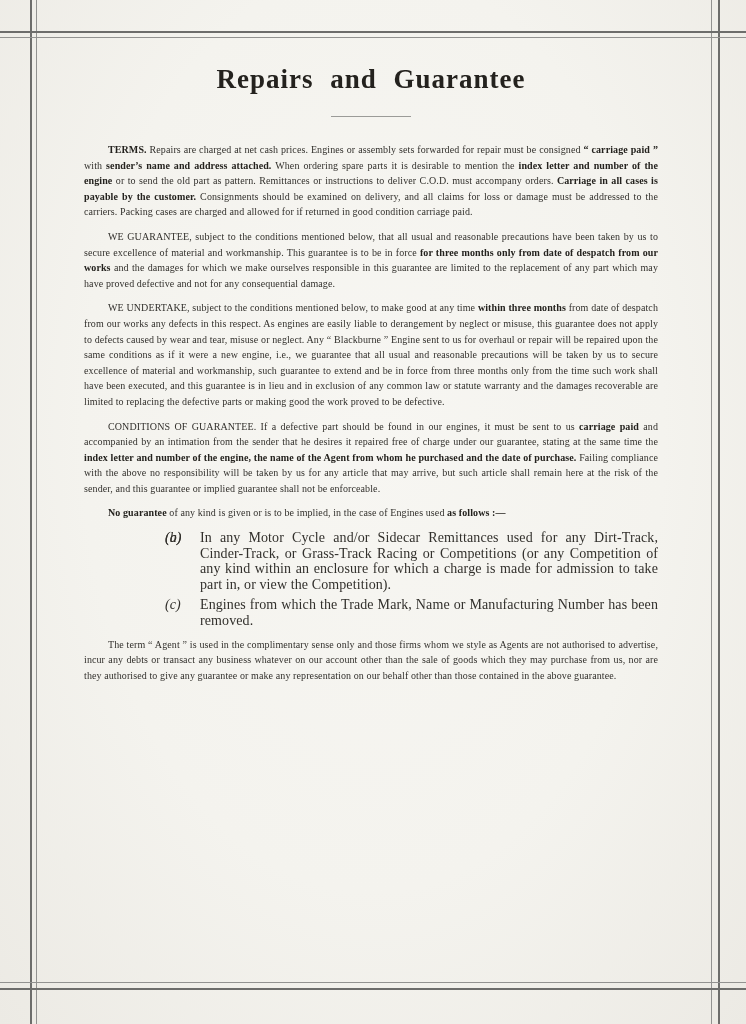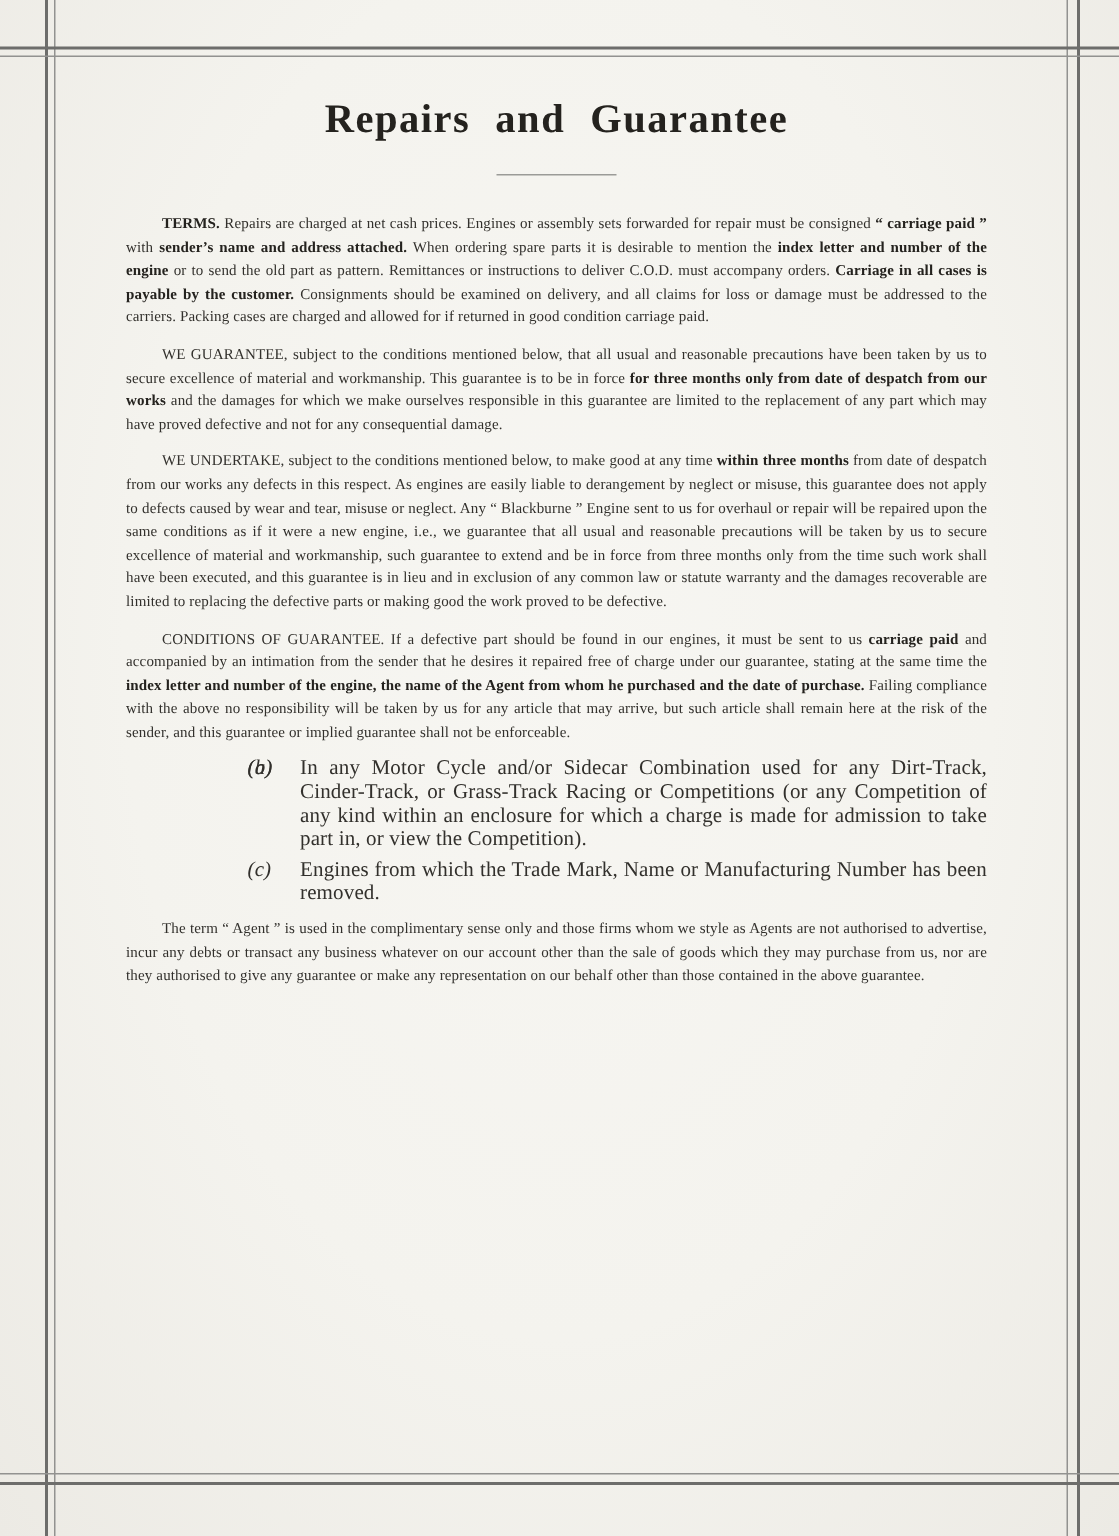--- a/index.html
+++ b/index.html
@@ -64,28 +64,29 @@
     <div class="title-rule"></div>
 
     <p class="para"><span class="b">TERMS.</span><span>  Repairs are charged at net cash prices.  Engines or assembly sets forwarded for repair must be consigned </span><span class="b">“ carriage paid ”</span><span> with </span><span class="b">sender’s name and address attached.</span><span>  When ordering spare parts it is desirable to mention the </span><span class="b">index letter and number of the engine</span><span> or to send the old part as pattern.  Remittances or instructions to deliver C.O.D. must accompany orders.  </span><span class="b">Carriage in all cases is payable by the customer.</span><span>  Consignments should be examined on delivery, and all claims for loss or damage must be addressed to the carriers.  Packing cases are charged and allowed for if returned in good condition carriage paid.</span></p>
 
     <p class="para"><span>WE GUARANTEE, subject to the conditions mentioned below, that all usual and reasonable precautions have been taken by us to secure excellence of material and workmanship.  This guarantee is to be in force </span><span class="b">for three months only from date of despatch from our works</span><span> and the damages for which we make ourselves responsible in this guarantee are limited to the replacement of any part which may have proved defective and not for any consequential damage.</span></p>
 
     <p class="para"><span>WE UNDERTAKE, subject to the conditions mentioned below, to make good at any time </span><span class="b">within three months</span><span> from date of despatch from our works any defects in this respect.  As engines are easily liable to derangement by neglect or misuse, this guarantee does not apply to defects caused by wear and tear, misuse or neglect.  Any “ Blackburne ” Engine sent to us for overhaul or repair will be repaired upon the same conditions as if it were a new engine, </span><span class="i">i.e.,</span><span> we guarantee that all usual and reasonable precautions will be taken by us to secure excellence of material and workmanship, such guarantee to extend and be in force from three months only from the time such work shall have been executed, and this guarantee is in lieu and in exclusion of any common law or statute warranty and the damages recoverable are limited to replacing the defective parts or making good the work proved to be defective.</span></p>
 
     <p class="para"><span>CONDITIONS OF GUARANTEE.  If a defective part should be found in our engines, it must be sent to us </span><span class="b">carriage paid</span><span> and accompanied by an intimation from the sender that he desires it repaired free of charge under our guarantee, stating at the same time the </span><span class="b">index letter and number of the engine, the name of the Agent from whom he purchased and the date of purchase.</span><span>  Failing compliance with the above no responsibility will be taken by us for any article that may arrive, but such article shall remain here at the risk of the sender, and this guarantee or implied guarantee shall not be enforceable.</span></p>
 
+    <p class="para"><span class="b">No guarantee</span><span> of any kind is given or is to be implied, in the case of Engines used </span><span class="b">as follows :—</span></p>
 
     <div class="list">
       <div class="list-item">
         <span class="marker">(a)</span>
       </div>
       <div class="list-item">
         <span class="marker">(b)</span>
-        <span class="li-text"><span>In any Motor Cycle and/or Sidecar Combination used for any Dirt-Track, Cinder-Track, or Grass-Track Racing or Competitions (or any Competition of any kind within an enclosure for which a charge is made for admission to take part in, or view the Competition).</span></span>
+        <span class="li-text"><span>In any Motor Cycle and/or Sidecar Remittances used for any Dirt-Track, Cinder-Track, or Grass-Track Racing or Competitions (or any Competition of any kind within an enclosure for which a charge is made for admission to take part in, or view the Competition).</span></span>
       </div>
       <div class="list-item">
         <span class="marker">(c)</span>
         <span class="li-text"><span>Engines from which the Trade Mark, Name or Manufacturing Number has been removed.</span></span>
       </div>
     </div>
 
     <p class="para"><span>The term “ Agent ” is used in the complimentary sense only and those firms whom we style as Agents are not authorised to advertise, incur any debts or transact any business whatever on our account other than the sale of goods which they may purchase from us, nor are they authorised to give any guarantee or make any representation on our behalf other than those contained in the above guarantee.</span></p>
 
   </div>

